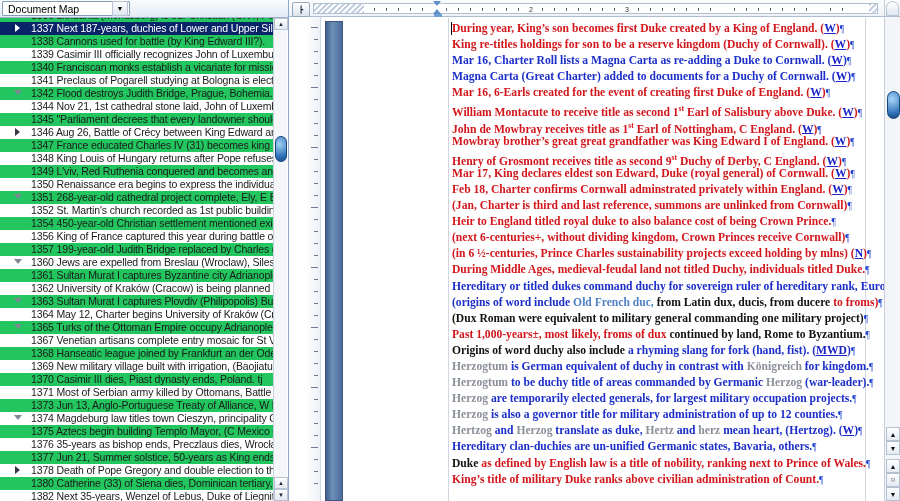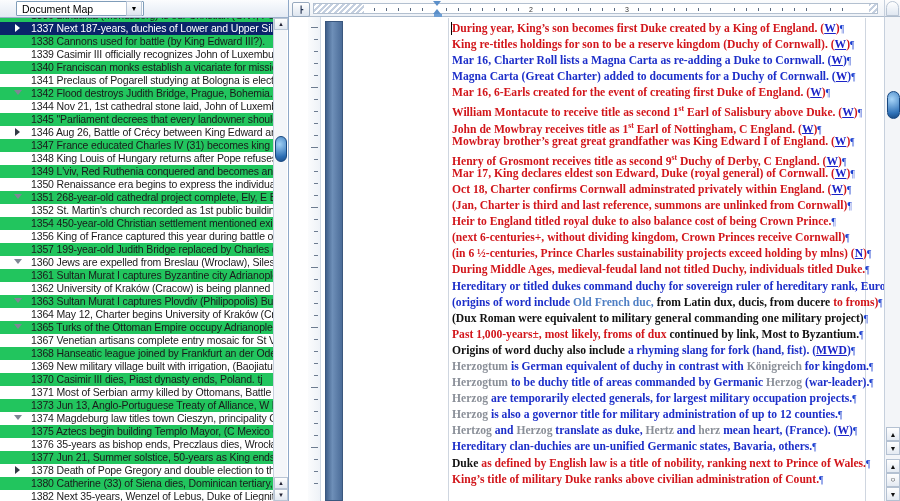--- a/index.html
+++ b/index.html
@@ -21,21 +21,21 @@
     overflow:hidden;
   }
   .dm-header{
     position:absolute;top:0;left:0;width:289px;height:18px;
     background:linear-gradient(#fbfcfe,#e3eaf4);
     border-bottom:1px solid #9bb0cb;
     box-sizing:border-box;
     display:flex;align-items:center;
   }
   .dm-combo{
-    margin-left:16px;margin-top:0;
+    margin-left:2px;margin-top:0;
     height:15px;min-width:128px;
     background:#ffffff;
     border:1px solid #7f9db9;
     border-radius:1px;
     display:flex;align-items:center;justify-content:space-between;
     font-size:10.5px;color:#000;
     padding-left:5px;
     box-sizing:border-box;
   }
   .dm-combo-arrow{
@@ -401,36 +401,36 @@
           <div class="ln"><span class="red">During year, King’s son becomes first Duke created by a King of England. (</span><span class="lnk">W</span><span class="red">)</span><span class="pilcrow">¶</span></div>
           <div class="ln"><span class="red">King re-titles holdings for son to be a reserve kingdom (Duchy of Cornwall). (</span><span class="lnk">W</span><span class="red">)</span><span class="pilcrow">¶</span></div>
           <div class="ln"><span class="blue">Mar 16, Charter Roll lists a Magna Carta as re-adding a Duke to Cornwall. (</span><span class="lnk">W</span><span class="blue">)</span><span class="pilcrow">¶</span></div>
           <div class="ln"><span class="blue">Magna Carta (Great Charter) added to documents for a Duchy of Cornwall. (</span><span class="lnk">W</span><span class="blue">)</span><span class="pilcrow">¶</span></div>
           <div class="ln"><span class="red">Mar 16, 6-Earls created for the event of creating first Duke of England. (</span><span class="lnk">W</span><span class="red">)</span><span class="pilcrow">¶</span></div>
           <div class="ln"><span class="red">William Montacute to receive title as second 1</span><span class="red sup">st</span><span class="red"> Earl of Salisbury above Duke. (</span><span class="lnk">W</span><span class="red">)</span><span class="pilcrow">¶</span></div>
           <div class="ln"><span class="red">John de Mowbray receives title as 1</span><span class="red sup">st</span><span class="red"> Earl of Nottingham, C England. (</span><span class="lnk">W</span><span class="red">)</span><span class="pilcrow">¶</span></div>
           <div class="ln"><span class="red">Mowbray brother’s great great grandfather was King Edward I of England. (</span><span class="lnk">W</span><span class="red">)</span><span class="pilcrow">¶</span></div>
           <div class="ln"><span class="red">Henry of Grosmont receives title as second 9</span><span class="red sup">st</span><span class="red"> Duchy of Derby, C England. (</span><span class="lnk">W</span><span class="red">)</span><span class="pilcrow">¶</span></div>
           <div class="ln"><span class="red">Mar 17, King declares eldest son Edward, Duke (royal general) of Cornwall. (</span><span class="lnk">W</span><span class="red">)</span><span class="pilcrow">¶</span></div>
-          <div class="ln"><span class="red">Oct 18, Charter confirms Cornwall adminstrated privately within England. (</span><span class="lnk">W</span><span class="red">)</span><span class="pilcrow">¶</span></div>
+          <div class="ln"><span class="red">Feb 18, Charter confirms Cornwall adminstrated privately within England. (</span><span class="lnk">W</span><span class="red">)</span><span class="pilcrow">¶</span></div>
           <div class="ln"><span class="red">(Jan, Charter is third and last reference, summons are unlinked from Cornwall)</span><span class="pilcrow">¶</span></div>
           <div class="ln"><span class="red">Heir to England titled royal duke to also balance cost of being Crown Prince.</span><span class="pilcrow">¶</span></div>
           <div class="ln"><span class="red">(next 6-centuries+, without dividing kingdom, Crown Princes receive Cornwall)</span><span class="pilcrow">¶</span></div>
           <div class="ln"><span class="red">(in 6 ½-centuries, Prince Charles sustainability projects exceed holding by mlns) (</span><span class="lnk">N</span><span class="red">)</span><span class="pilcrow">¶</span></div>
           <div class="ln"><span class="red">During Middle Ages, medieval-feudal land not titled Duchy, individuals titled Duke.</span><span class="pilcrow">¶</span></div>
           <div class="ln"><span class="blue">Hereditary or titled dukes command duchy for sovereign ruler of hereditary rank, Europe.</span></div>
           <div class="ln"><span class="blue">(origins of word include </span><span class="lblue">Old French duc, </span><span class="black">from Latin dux, ducis, from ducere </span><span class="red">to froms)</span><span class="pilcrow">¶</span></div>
           <div class="ln"><span class="black">(Dux Roman were equivalent to military general commanding one military project)</span><span class="pilcrow">¶</span></div>
-          <div class="ln"><span class="red">Past 1,000-years±, most likely, froms of dux </span><span class="black">continued by link, Most to Byzantium.</span><span class="pilcrow">¶</span></div>
+          <div class="ln"><span class="red">Past 1,000-years±, most likely, froms of dux </span><span class="black">continued by land, Rome to Byzantium.</span><span class="pilcrow">¶</span></div>
           <div class="ln"><span class="black">Origins of word duchy also include </span><span class="blue">a rhyming slang for fork (hand, fist). (</span><span class="lnk">MWD</span><span class="blue">)</span><span class="pilcrow">¶</span></div>
           <div class="ln"><span class="gray">Herzogtum </span><span class="blue">is German equivalent of duchy in contrast with </span><span class="gray">Königreich </span><span class="blue">for kingdom.</span><span class="pilcrow">¶</span></div>
           <div class="ln"><span class="gray">Herzogtum </span><span class="blue">to be duchy title of areas </span><span class="blue">commanded by Germanic </span><span class="gray">Herzog </span><span class="blue">(war-leader).</span><span class="pilcrow">¶</span></div>
           <div class="ln"><span class="gray">Herzog </span><span class="blue">are temporarily elected generals, for largest military occupation projects.</span><span class="pilcrow">¶</span></div>
           <div class="ln"><span class="gray">Herzog </span><span class="blue">is also a governor title for military administration of up to 12 counties.</span><span class="pilcrow">¶</span></div>
-          <div class="ln"><span class="gray">Hertzog </span><span class="blue">and </span><span class="gray">Herzog </span><span class="blue">translate as duke, </span><span class="gray">Hertz </span><span class="blue">and </span><span class="gray">herz </span><span class="blue">mean heart, (France). (</span><span class="lnk">W</span><span class="blue">)</span><span class="pilcrow">¶</span></div>
+          <div class="ln"><span class="gray">Hertzog </span><span class="blue">and </span><span class="gray">Herzog </span><span class="blue">translate as duke, </span><span class="gray">Hertz </span><span class="blue">and </span><span class="gray">herz </span><span class="blue">mean heart, (Hertzog). (</span><span class="lnk">W</span><span class="blue">)</span><span class="pilcrow">¶</span></div>
           <div class="ln"><span class="blue">Hereditary clan-duchies are un-unified Germanic states, Bavaria, others.</span><span class="pilcrow">¶</span></div>
           <div class="ln"><span class="black">Duke </span><span class="red">as defined by English law is a title of nobility, ranking next to Prince of Wales.</span><span class="pilcrow">¶</span></div>
           <div class="ln"><span class="red">King’s title of military Duke ranks above civilian administration of Count.</span><span class="pilcrow">¶</span></div>
         </div>
     </div>
 
     <div class="scroll-top-cap">
       <div class="cap-round"></div>
     </div>
 

